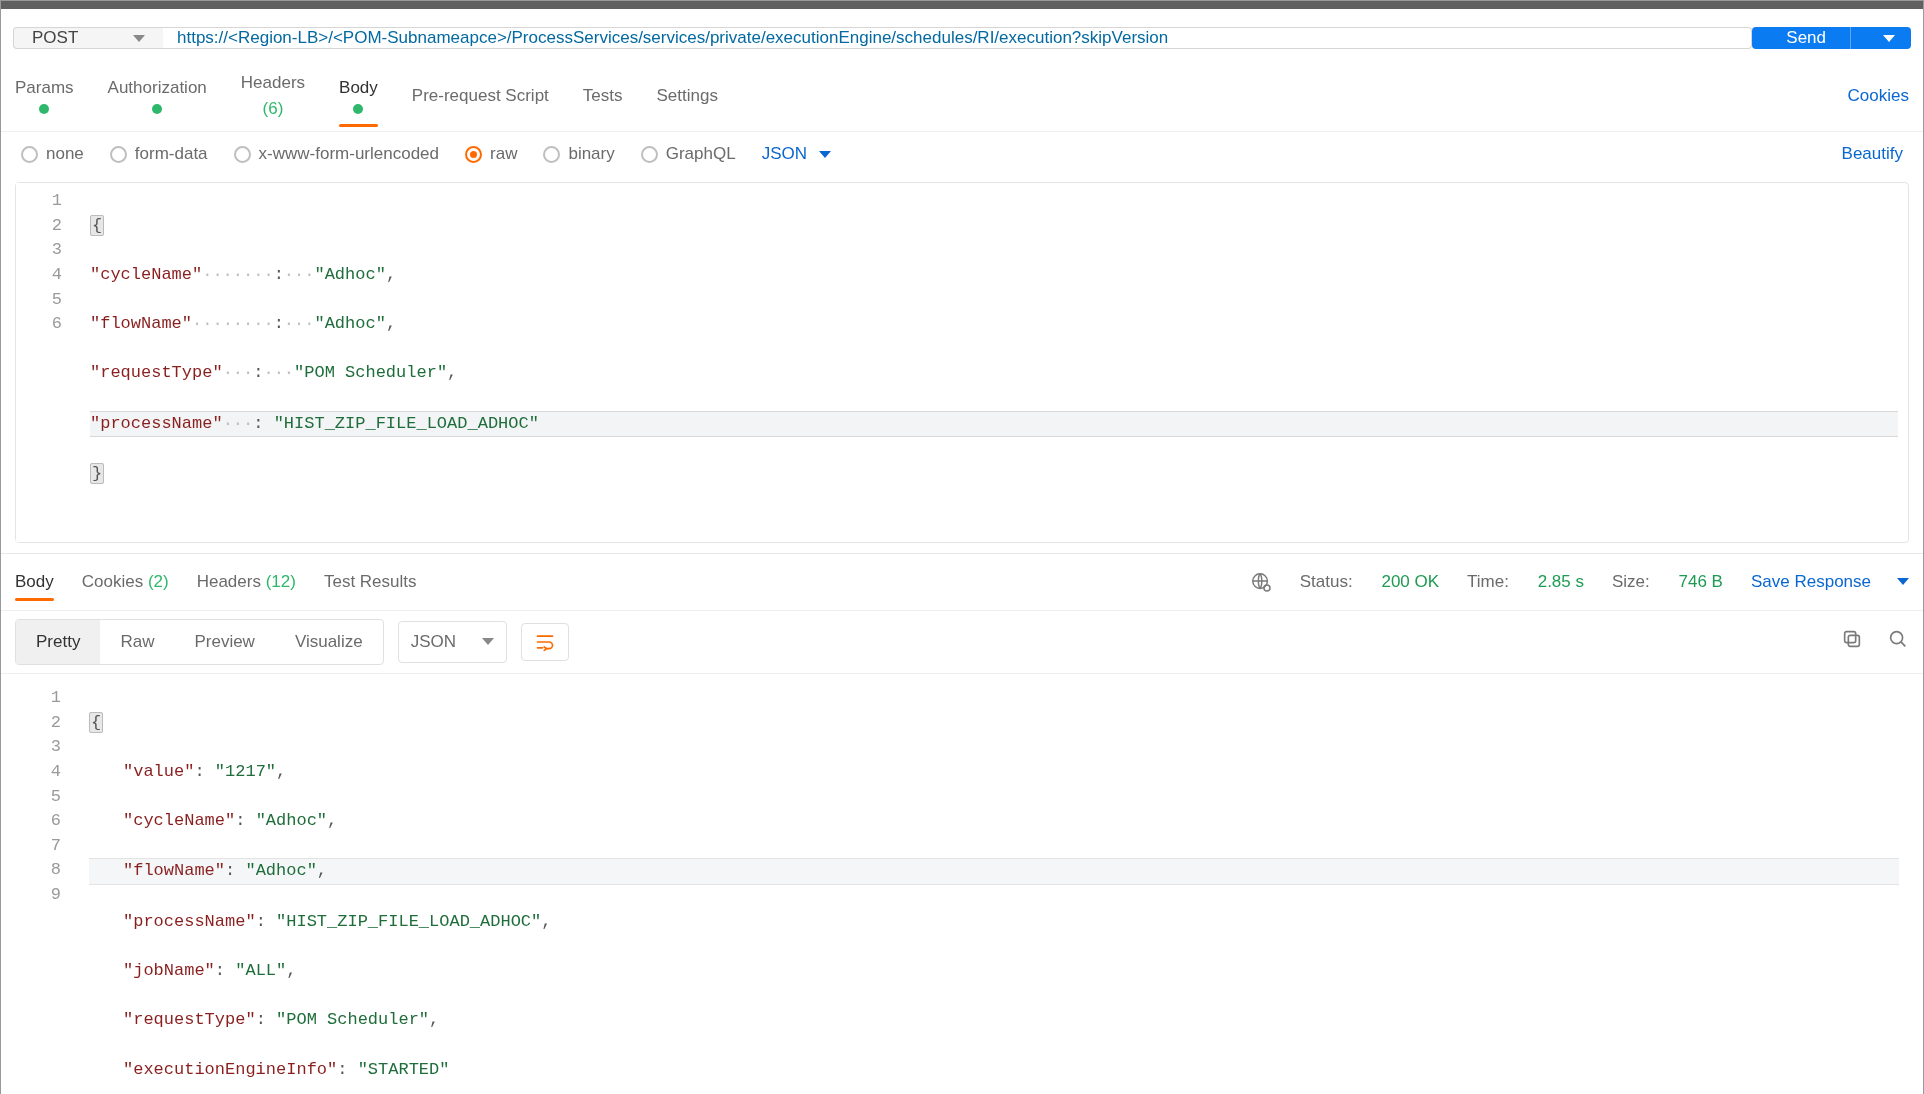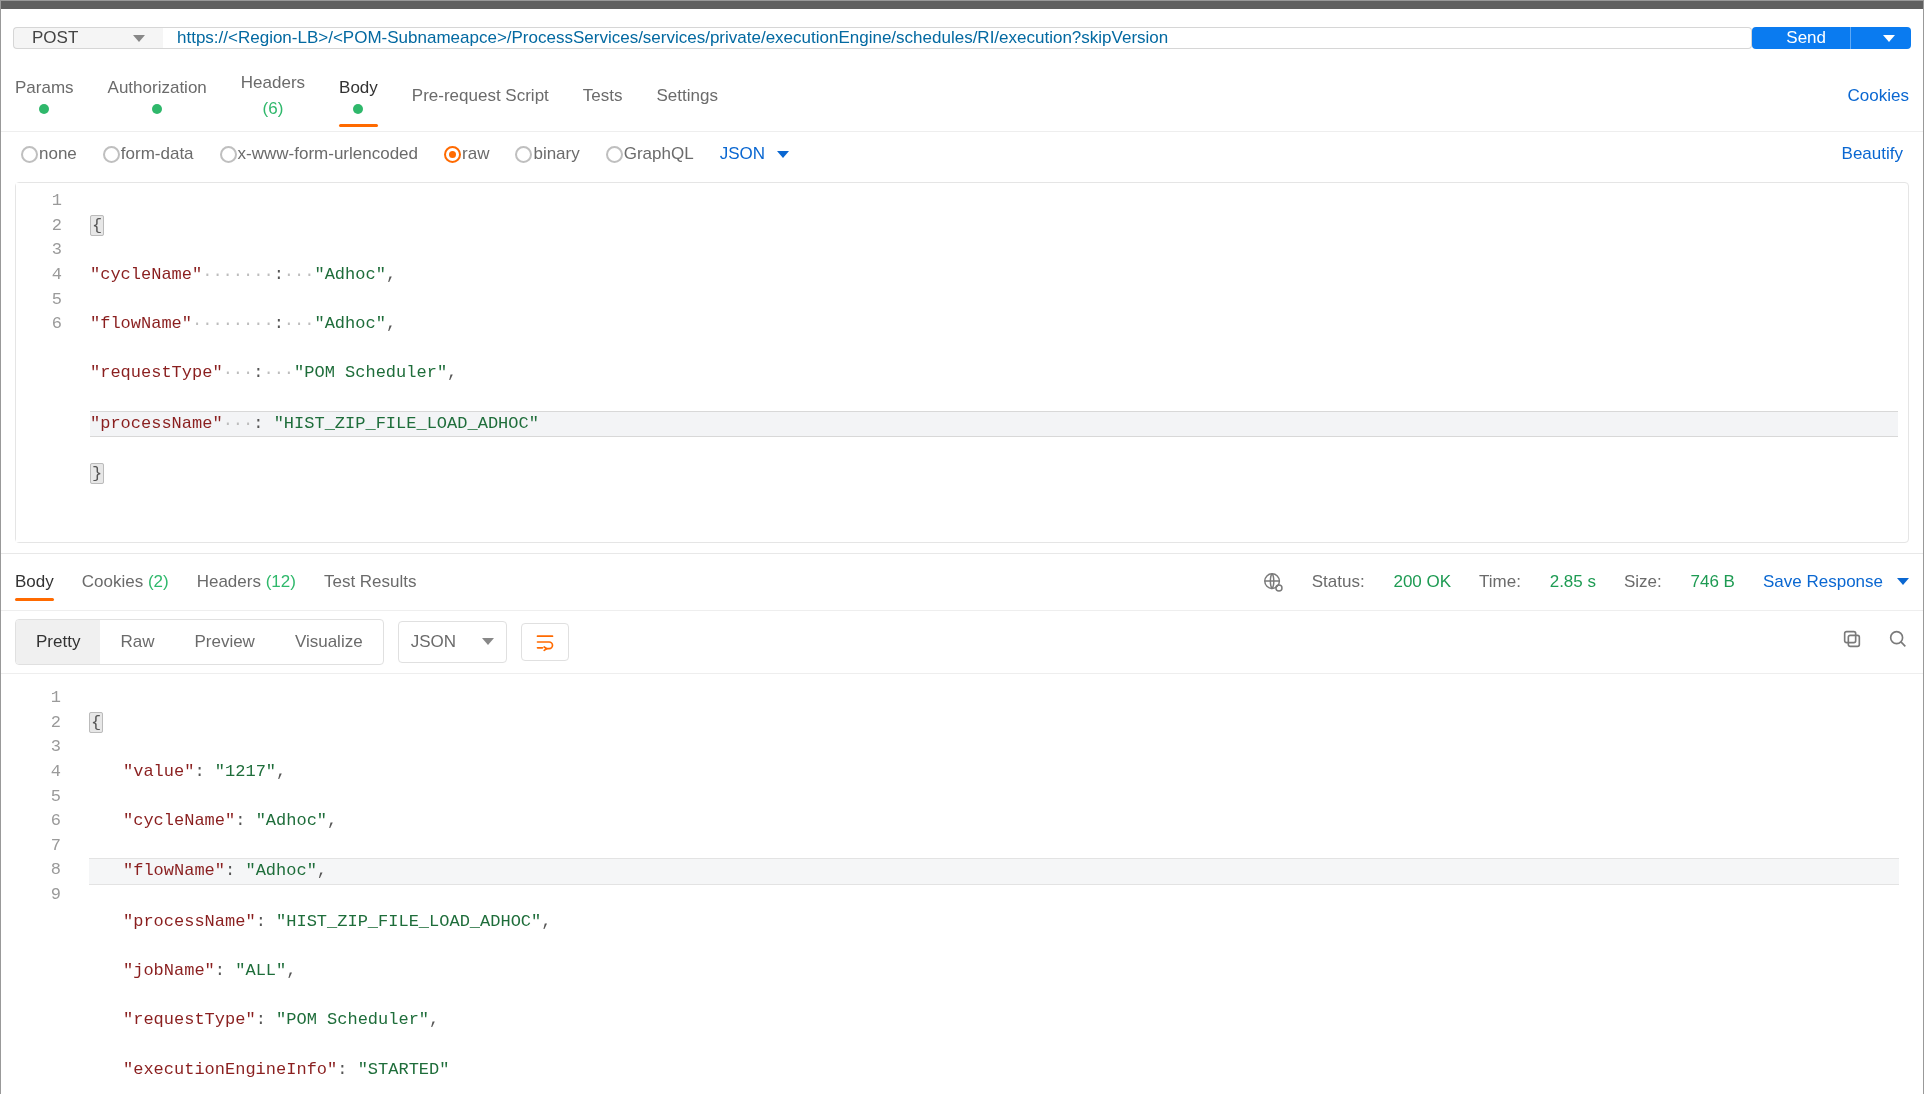--- a/index.html
+++ b/index.html
@@ -39,21 +39,21 @@
   .tabs-row { display:flex; align-items:center; padding:0 14px; border-bottom:1px solid #eee; gap:34px; font-size:17px; color:#6b6b6b; }
   .tab { padding:12px 0; display:flex; align-items:center; gap:6px; cursor:pointer; position:relative;flex-direction:column; }
   .tab.active { color:#333; }
   .tab.active::after{content:"";position:absolute;left:0;right:0;bottom:-1px;height:3px;background:#ff6a00;border-radius:2px;}
   .dot{display:inline-block;width:10px;height:10px;border-radius:50%;background:#2fb86b;}
   .tabs-spacer{flex:1;}
   .link-blue{color:#0a67d1; cursor:pointer;}
   .count-green{color:#2fb86b;}
   
   .body-type-row{display:flex;align-items:center;padding:12px 20px;gap:26px;font-size:17px;color:#6b6b6b;}
-  .radio{display:flex;align-items:center;gap:1px;cursor:pointer;}
+  .radio{display:flex;align-items:center;gap:8px;cursor:pointer;}
   .radio-dot{width:17px;height:17px;border-radius:50%;border:2px solid #bfbfbf;display:inline-block;position:relative;}
   .radio.sel .radio-dot::after{content:"";position:absolute;inset:3px;border-radius:50%;background:#ff6a00;}
   .radio.sel .radio-dot{border-color:#ff6a00;}
   .body-type-row .flex1{flex:1;}
   .json-dd{color:#0a67d1;display:flex;align-items:center;gap:8px;cursor:pointer;}
 
   
   .editor-wrap{border:1px solid #e5e5e5;margin:6px 14px 10px 14px;border-radius:4px;position:relative;}
   .code { font-family: Menlo, Consolas, "Courier New", monospace; font-size:17px; line-height:1.45; display:flex; }
   .gutter{ background:#fff; color:#9a9a9a; padding:6px 14px 6px 0; text-align:right; user-select:none; min-width:64px; border-right:0px; }
@@ -72,21 +72,21 @@
 
   
   .resp-tabs{display:flex;align-items:center;padding:10px 14px;font-size:17px;color:#6b6b6b;gap:28px;}
   .resp-tabs .rtab{position:relative;padding:8px 0;cursor:pointer;}
   .resp-tabs .rtab.active{color:#333;}
   .resp-tabs .rtab.active::after{content:"";position:absolute;left:0;right:0;bottom:-1px;height:3px;background:#ff6a00;border-radius:2px;}
   .resp-tabs .spacer{flex:1;}
   .resp-tabs .status-seg{color:#6b6b6b;}
   .resp-tabs .status-seg .green{color:#1e9b53;margin-left:24px;}
   .globe-icon{width:22px;height:22px;display:inline-block;}
-  .resp-tabs .save-resp{display:flex;align-items:center;gap:10px;color:#0a67d1;cursor:pointer;}
+  .resp-tabs .save-resp{display:flex;align-items:center;gap:22px;color:#0a67d1;cursor:pointer;}
 
   
   .resp-toolbar{display:flex;align-items:center;padding:8px 14px;gap:0;border-top:1px solid #eee;border-bottom:1px solid #eee;font-size:17px;color:#6b6b6b;}
   .seg{display:flex;border:1px solid #e0e0e0;border-radius:4px;overflow:hidden;}
   .seg .seg-btn{padding:12px 20px;cursor:pointer;}
   .seg .seg-btn.active{background:#f0f0f0;color:#333;}
   .dd-json{margin-left:14px;border:1px solid #e0e0e0;border-radius:4px;padding:10px 12px;display:flex;align-items:center;gap:10px;cursor:pointer;}
   .wrap-btn{margin-left:14px;border:1px solid #e0e0e0;border-radius:4px;padding:8px 12px;cursor:pointer;color:#ff6a00;}
   .wrap-btn svg{display:block;}
   .resp-toolbar .spacer{flex:1;}

